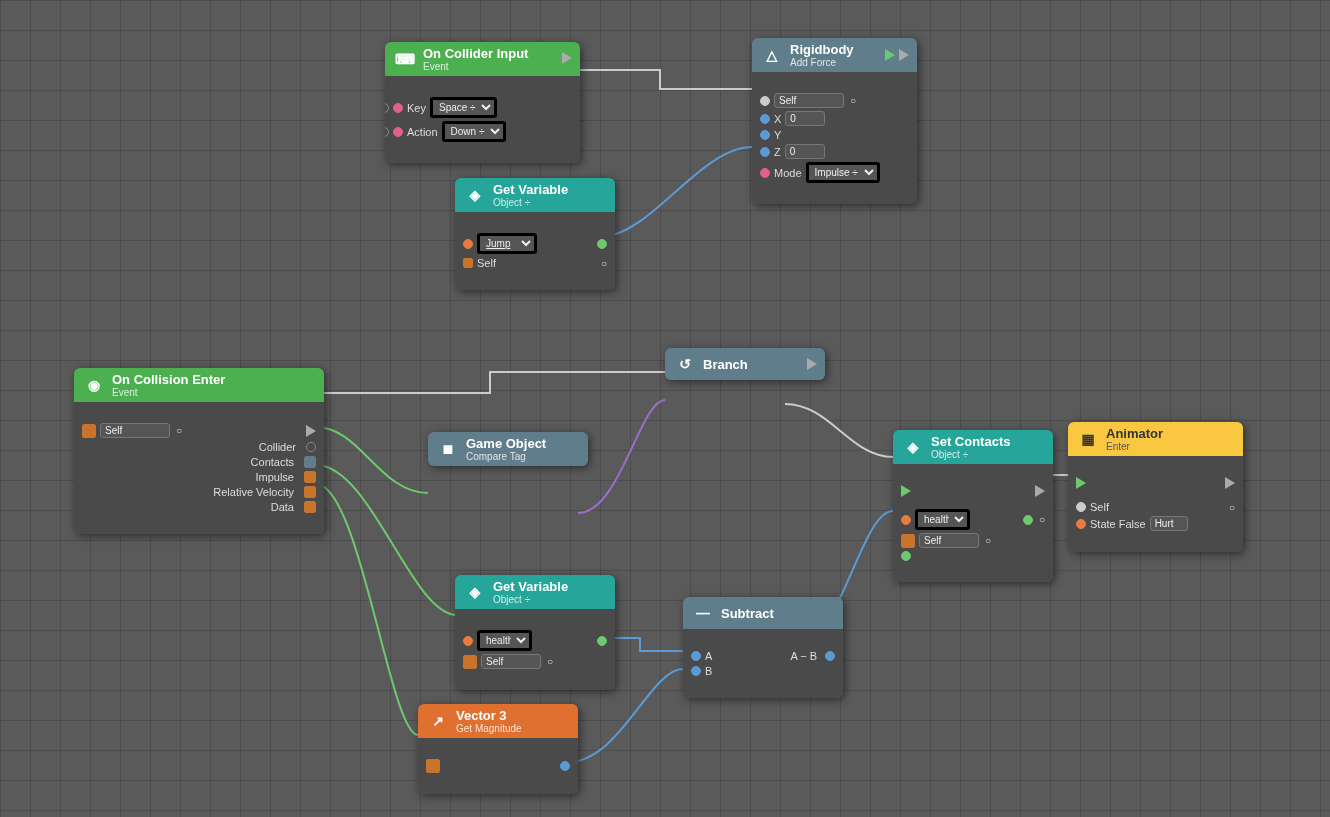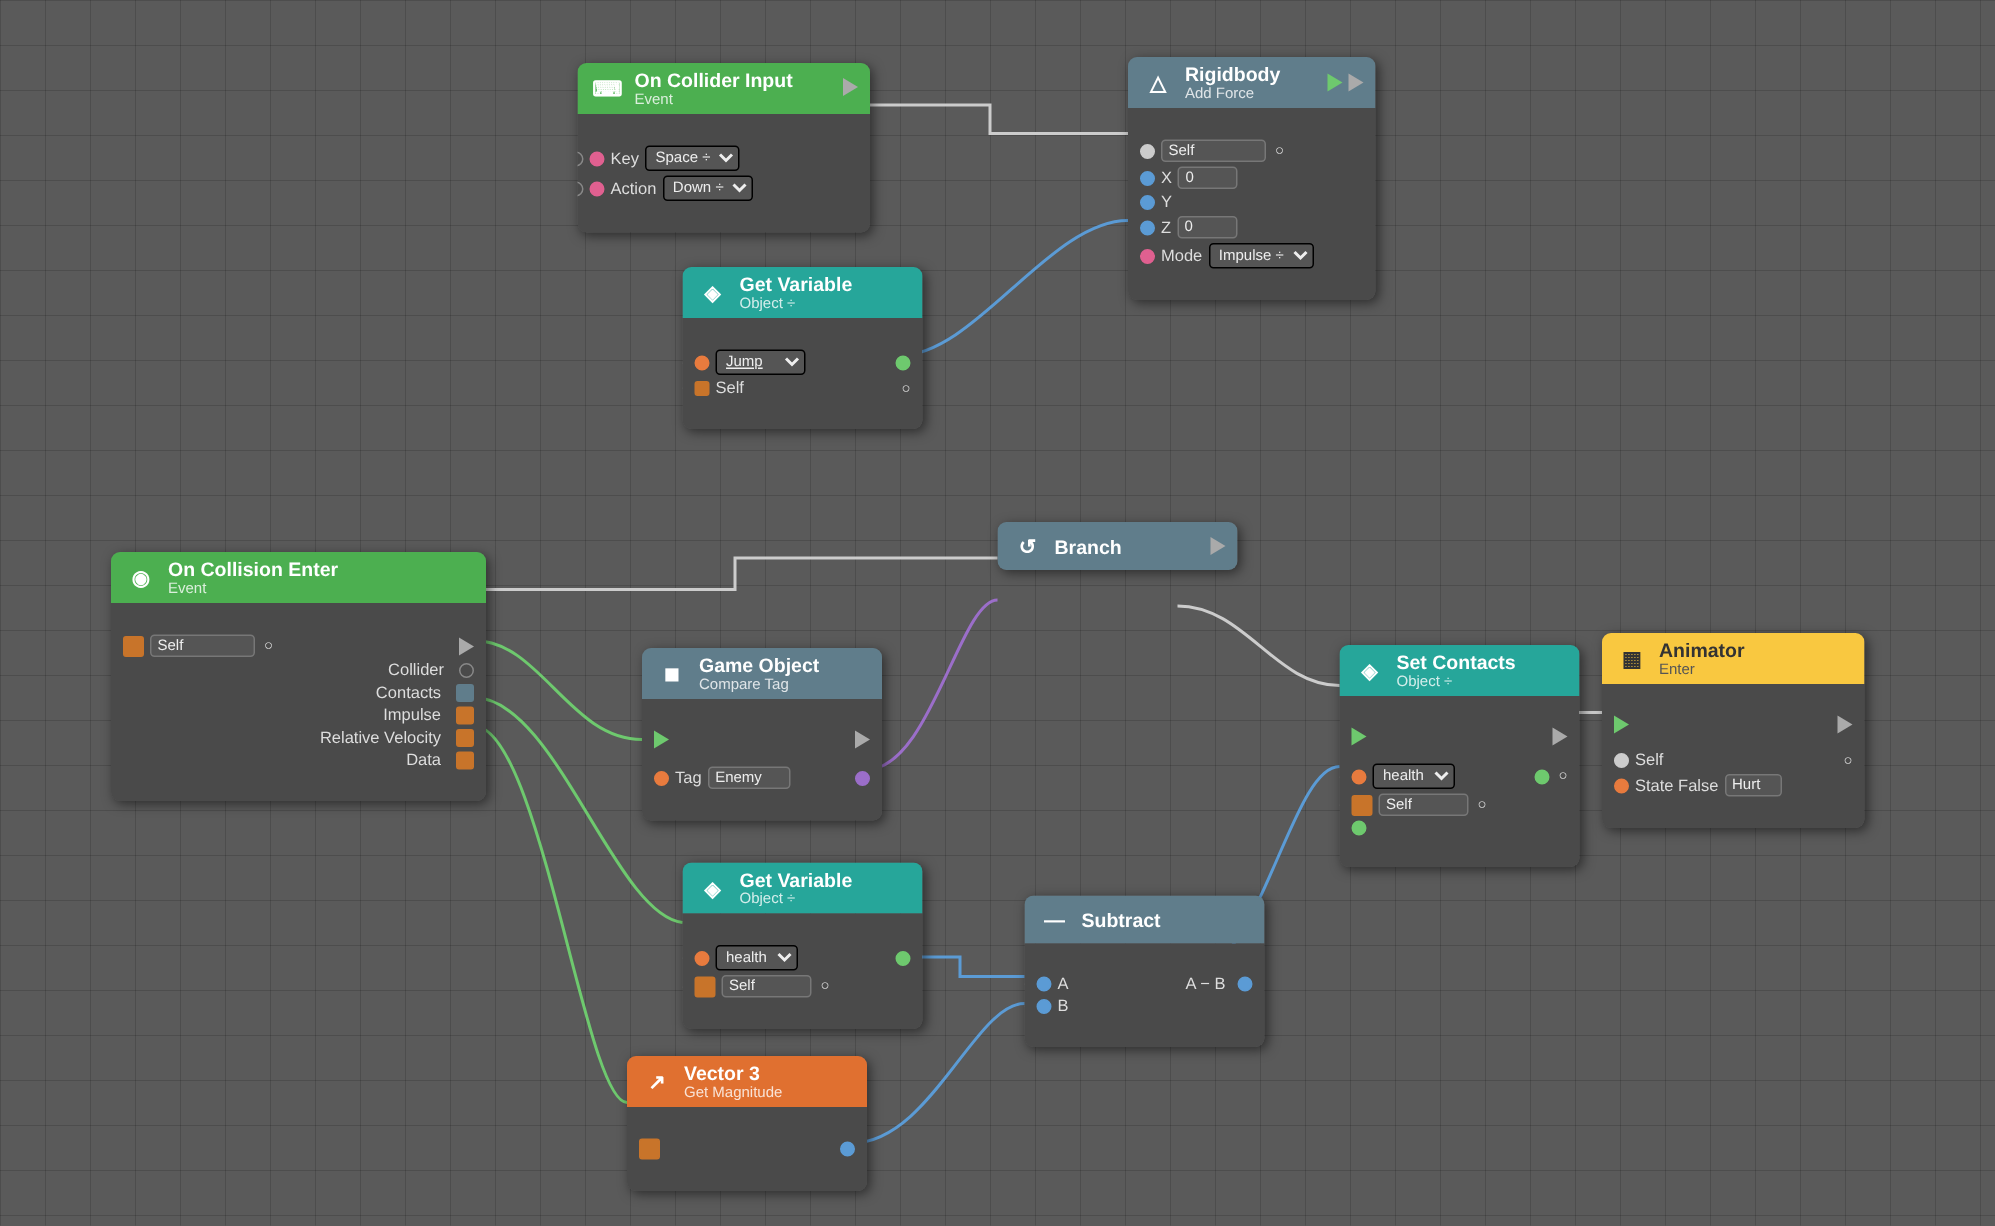--- a/index.html
+++ b/index.html
@@ -86,21 +86,21 @@
       border: 1px solid #777;
       border-radius: 3px;
       color: #eee;
       font-size: 10px;
       padding: 1px 4px;
       max-width: 70px;
     }
 
     .node-select {
       background: #555;
-      border: 1px solid #000000;
+      border: 3px solid #000000;
       border-radius: 3px;
       color: #eee;
       font-size: 10px;
       padding: 1px 2px;
     }
 
     .label-text {
       font-size: 11px;
       color: #ddd;
     }
@@ -318,34 +318,20 @@
 </div>
 
 <div class="node" style="left:428px; top:432px; width:160px;">
   <div class="node-header header-gray">
     <div class="icon-box" style="font-size:18px;">■</div>
     <div class="node-title-area">
       <span>Game Object</span>
       <span class="node-subheader">Compare Tag</span>
     </div>
   </div>
-  <div class="node-body">
-    <div class="node-row">
-      <span class="port-triangle" style="border-left-color:#6ec96e;"></span>
-      <span class="port-triangle" style="margin-left:auto;"></span>
-    </div>
-    <div style="height:6px;"></div>
-    <div class="node-row">
-      <span style="position:absolute;left:-14px;">○</span>
-      <span class="port port-orange"></span>
-      <span class="label-text">Tag</span>
-      <input class="node-input" value="Enemy" style="width: 55px;">
-      <span class="port port-purple" style="margin-left:auto;"></span>
-    </div>
-  </div>
 </div>
 
 <div class="node" style="left:893px; top:430px; width:155px;">
   <div class="node-header header-teal">
     <div class="icon-box">◈</div>
     <div class="node-title-area">
       <span>Set Contacts</span>
       <span class="node-subheader">Object ÷</span>
     </div>
   </div>

